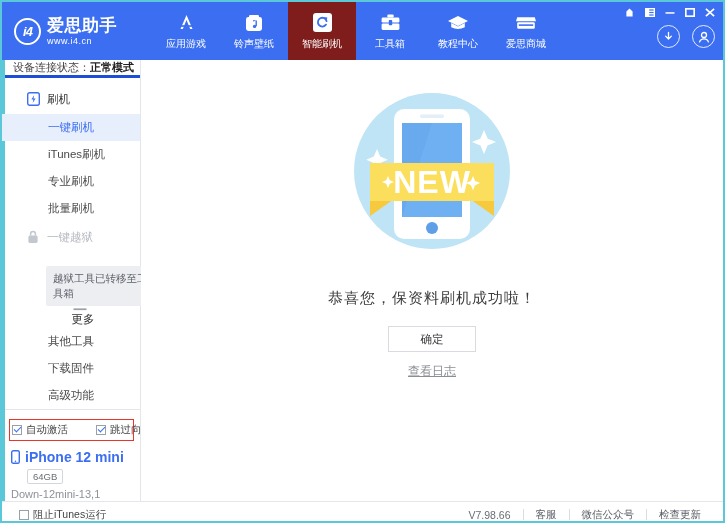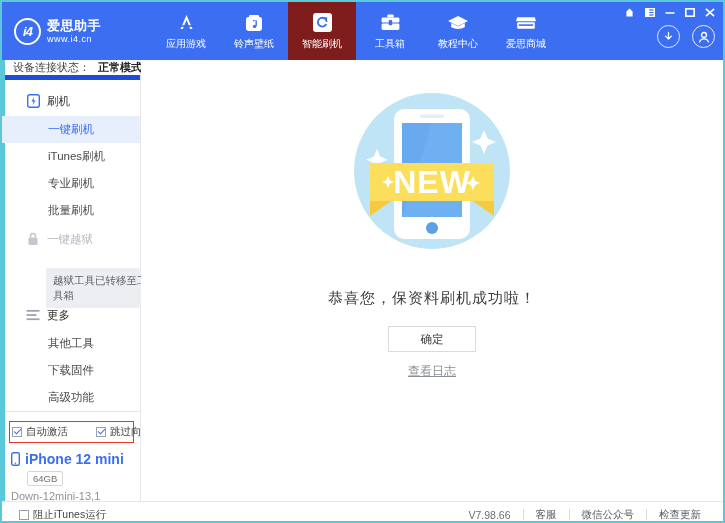--- a/index.html
+++ b/index.html
@@ -39,21 +39,21 @@
     color: #ffffff;
     font-size: 13px;
     font-weight: bold;
     font-style: italic;
     flex: 0 0 auto;
     letter-spacing: -1px;
   }
   .logo-text { margin-left: 6px; line-height: 1; }
   .logo-cn {
     color: #ffffff;
-    font-size: 13px;
+    font-size: 17px;
     font-weight: bold;
     letter-spacing: 0.5px;
     white-space: nowrap;
   }
   .logo-url {
     color: #ffffff;
     font-size: 9px;
     letter-spacing: 0.5px;
     margin-top: 3px;
     white-space: nowrap;
@@ -114,23 +114,22 @@
     border-right: 1px solid #e3e6ea;
     position: relative;
     display: flex; flex-direction: column;
   }
   .conn-status {
     height: 27px;
     display: flex; align-items: center;
     padding-left: 11px;
     font-size: 11px;
     color: #444;
-    border-bottom: 5px solid #1d4ed8;
+    border-bottom: 3px solid #1d4ed8;
     white-space: nowrap;
-    gap: 8px;
   }
   .conn-status b { color: #222; font-weight: bold; }
 
   .menu { padding-top: 6px; position: relative; flex: 1 1 auto; }
   .menu-group {
     display: flex; align-items: center;
     height: 30px;
     padding-left: 24px;
     font-size: 11.5px;
     color: #333;
@@ -465,21 +464,21 @@
             <svg width="12" height="14" viewBox="0 0 12 14">
                 <rect x="1.4" y="5.6" width="9.2" height="7.4" rx="1.4" fill="#c3c7ce"></rect>
                 <path d="M3.6 5.6 L3.6 3.8 A2.4 2.4 0 0 1 8.4 3.8 L8.4 5.6" fill="none" stroke="#c3c7ce" stroke-width="1.5"></path>
               </svg>
           </span>
           <span>一键越狱</span>
         </div>
 
         <div class="tooltip">越狱工具已转移至工具箱</div>
 
-        <div class="menu-group" style="margin-top:46px;">
+        <div class="menu-group" style="margin-top:46px;flex-direction:column;">
           <span class="gicon">
             <svg width="14" height="12" viewBox="0 0 14 12">
                 <rect x="0.5" y="1" width="13" height="1.7" fill="#9aa0aa"></rect>
                 <rect x="0.5" y="5.2" width="10" height="1.7" fill="#9aa0aa"></rect>
                 <rect x="0.5" y="9.4" width="13" height="1.7" fill="#9aa0aa"></rect>
               </svg>
           </span>
           <span>更多</span>
         </div>
 

